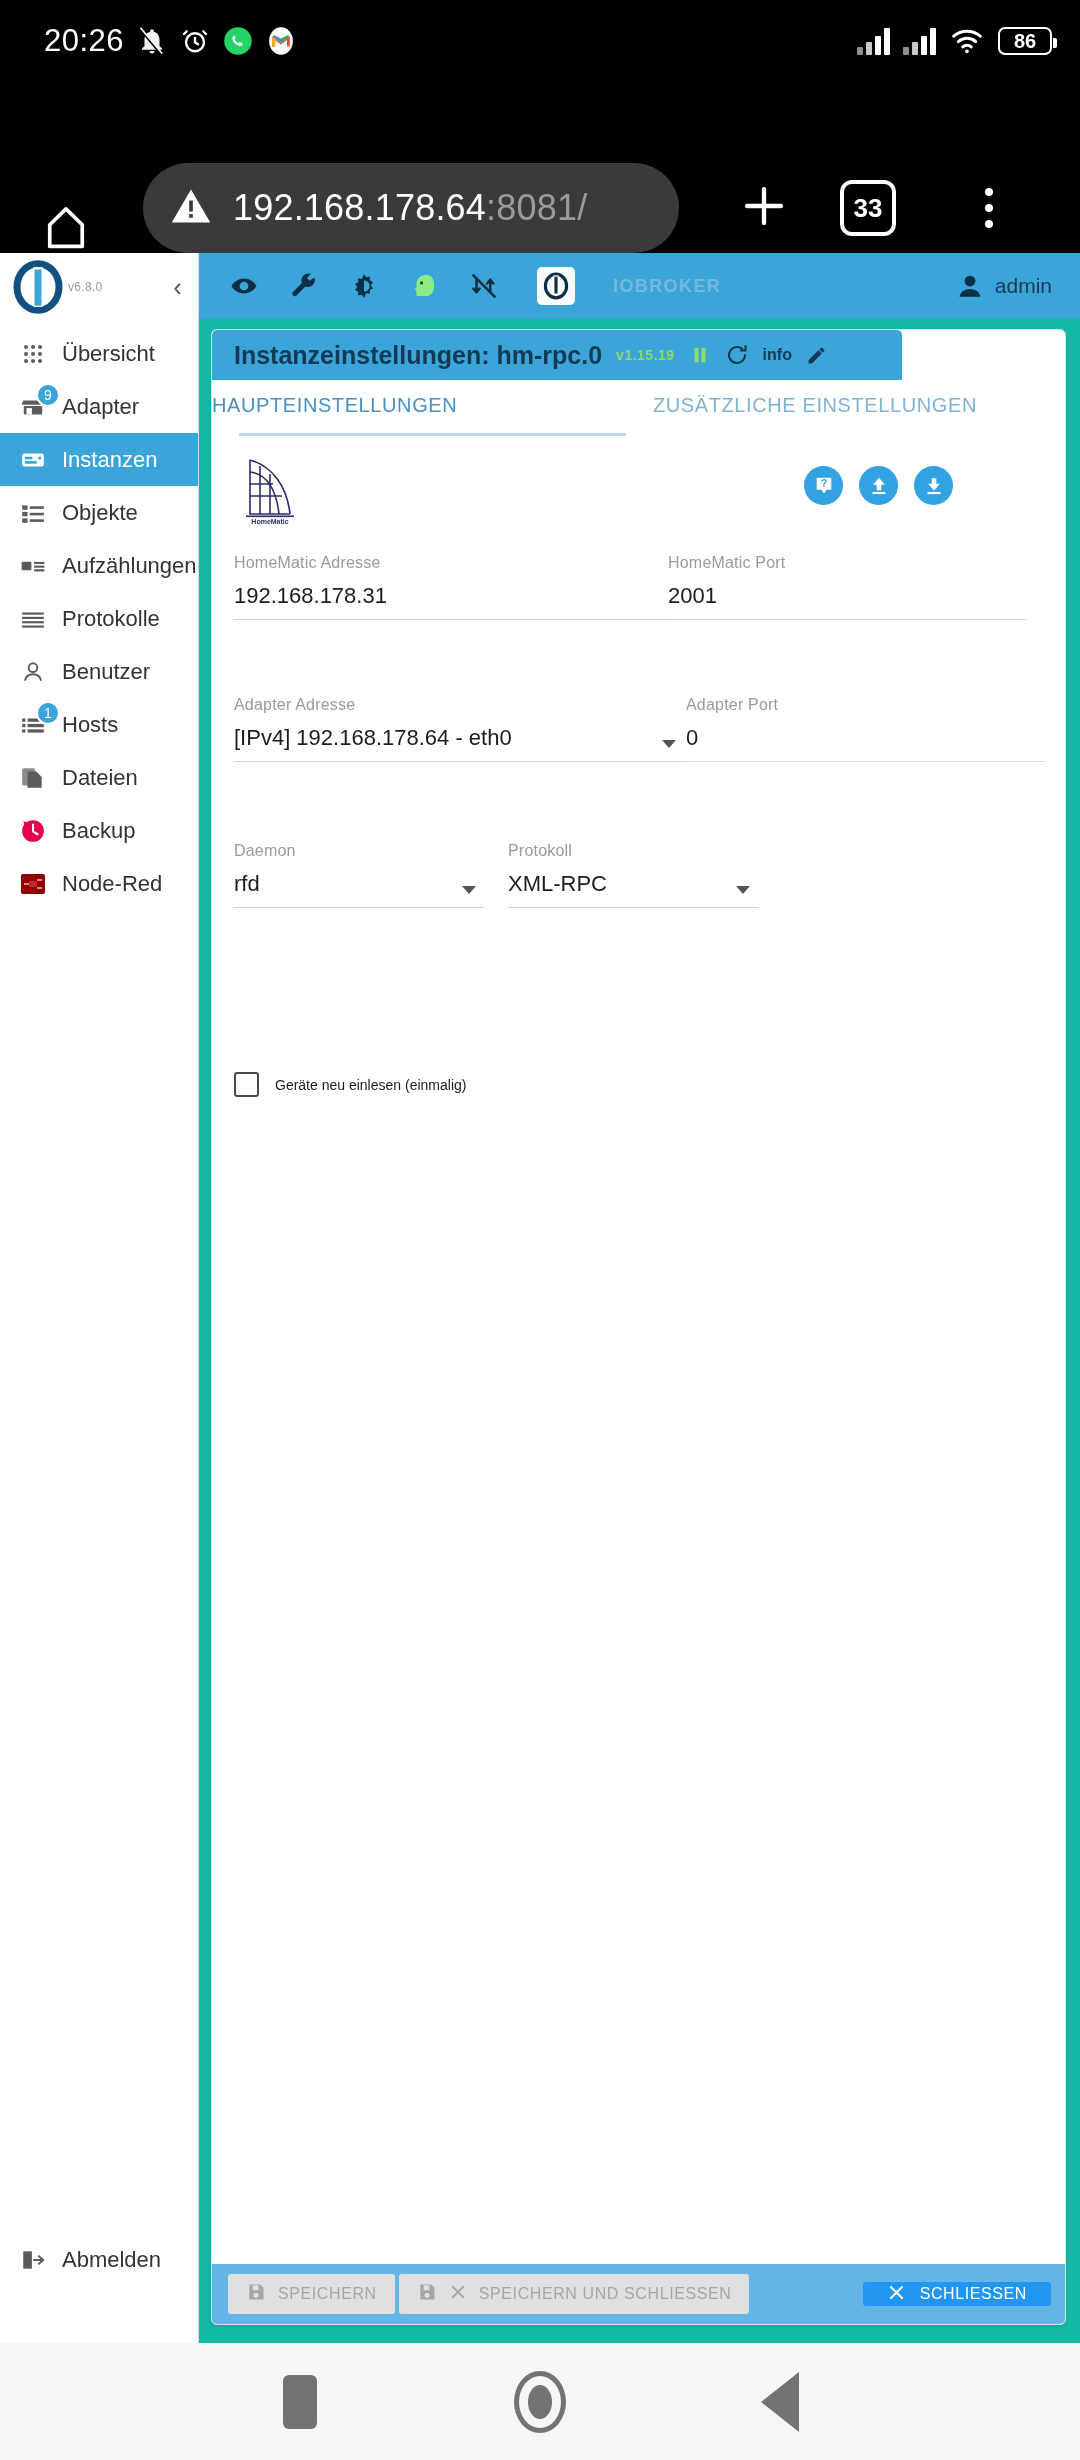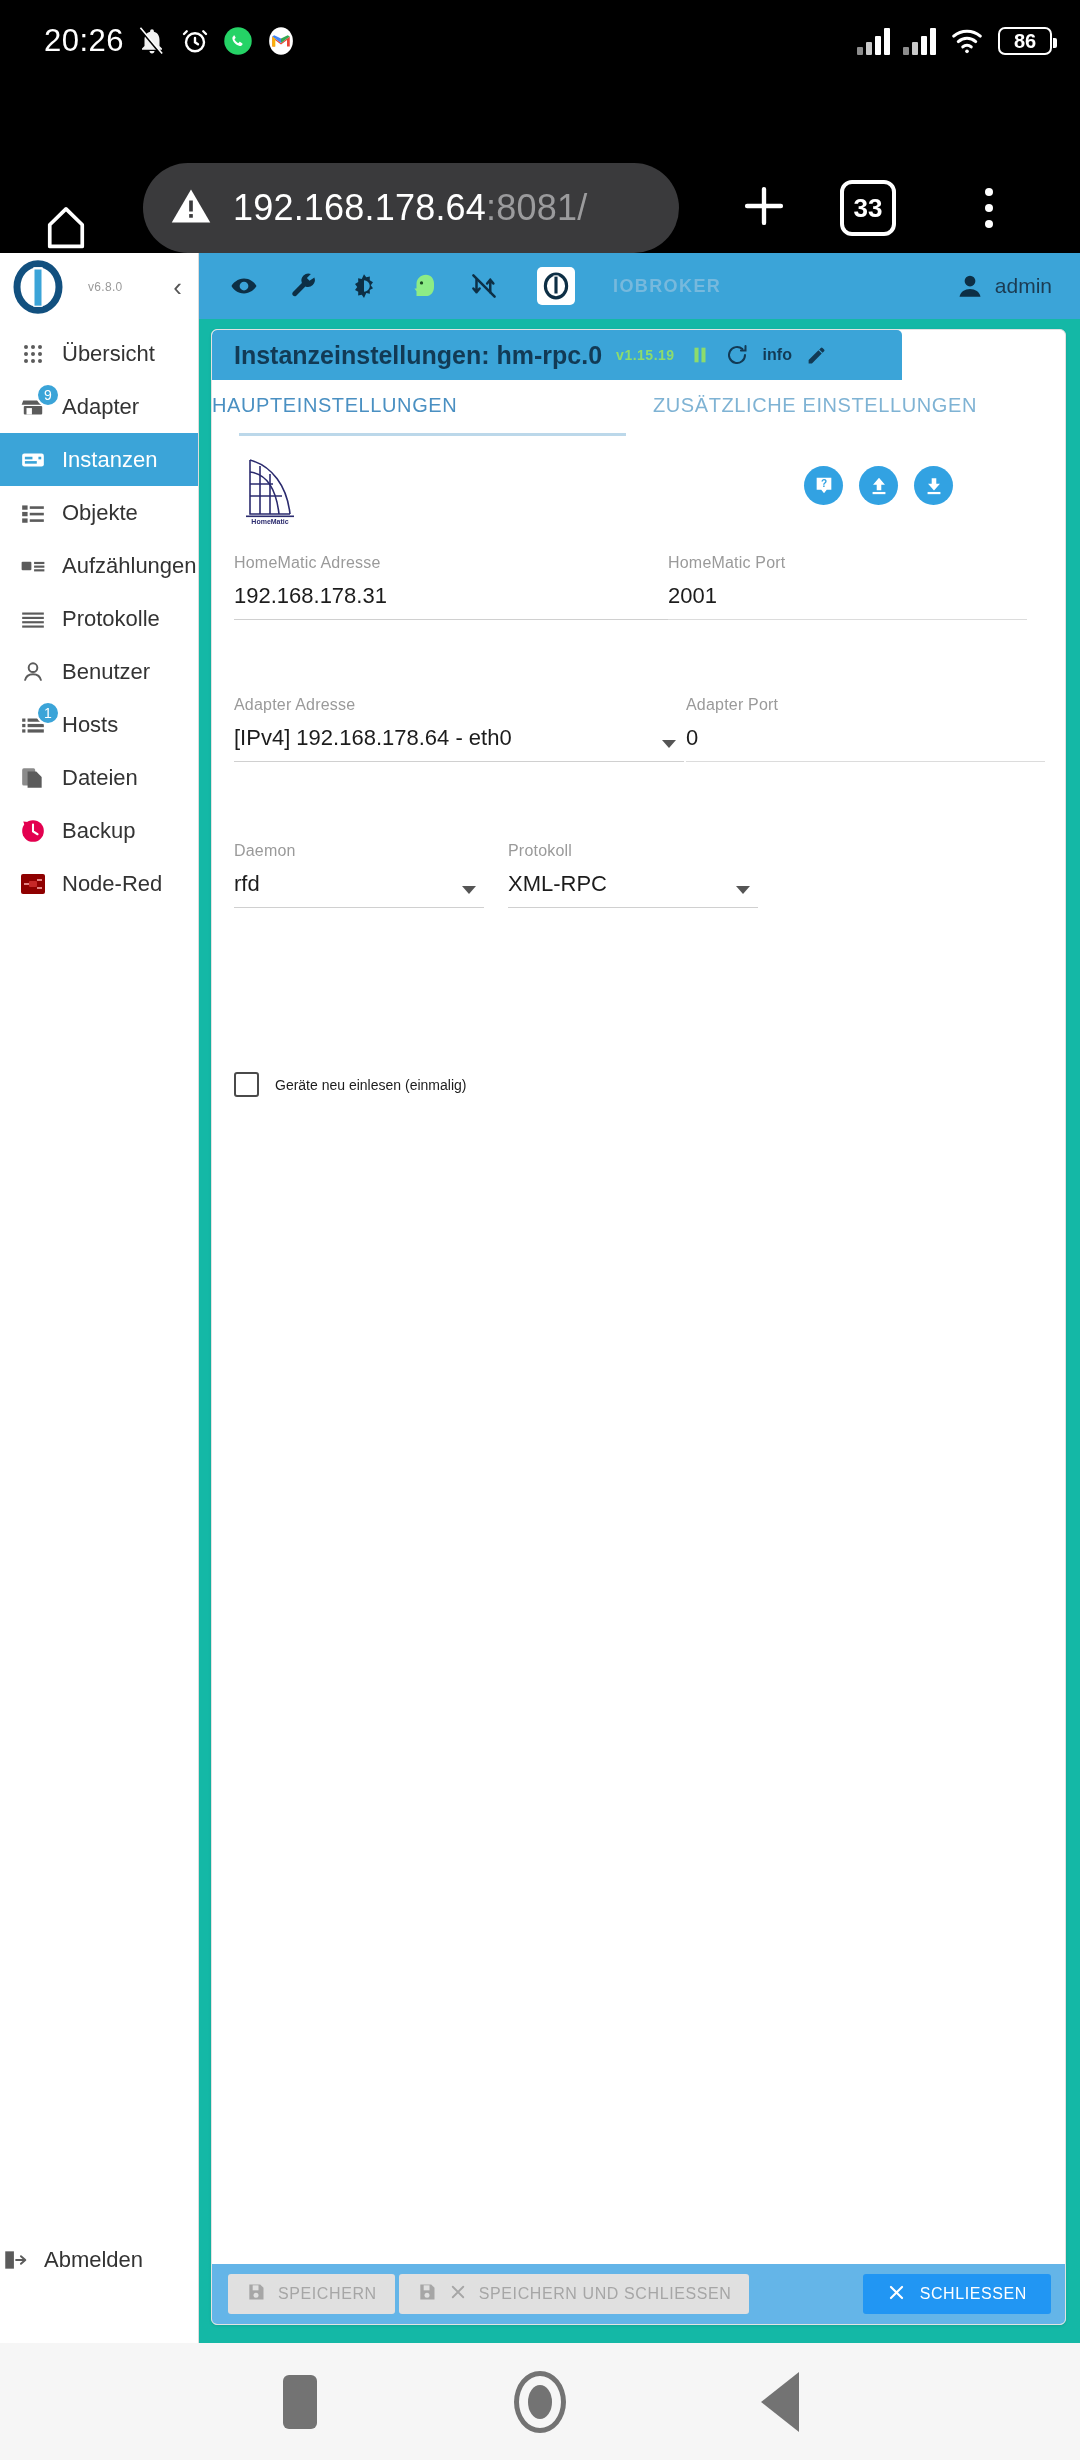--- a/index.html
+++ b/index.html
@@ -71,39 +71,39 @@
     background: #f4f4f4; overflow: hidden;
   }
 
   
   .sidebar {
     position: absolute; left: 0; top: 0; width: 199px; height: 2090px;
     background: #fff; border-right: 1px solid #dcdcdc;
   }
   .sb-head { height: 68px; display: flex; align-items: center; padding-left: 10px; position: relative; }
   .logo-wrap { width: 56px; height: 56px; position: relative; }
-  .ver { font-size: 12px; color: #9a9a9a; margin-left: 22px; letter-spacing:.3px; }
+  .ver { font-size: 12px; color: #9a9a9a; margin-left: 2px; letter-spacing:.3px; }
   .collapse { position: absolute; right: 16px; top: 50%; transform: translateY(-50%); color: #555; font-size: 26px; line-height: 1; }
 
   .nav { margin-top: 6px; }
   .nav-item {
     height: 53px; display: flex; align-items: center; gap: 14px;
     padding-left: 18px; color: #333; font-size: 22px; position: relative;
   }
   .nav-item.active { background: #3ba4d8; color: #fff; }
   .nav-icon { width: 30px; height: 30px; position: relative; flex: 0 0 auto; display:flex; align-items:center; justify-content:center;}
   .badge {
     position: absolute; top: -9px; right: -12px; min-width: 24px; height: 24px;
     border-radius: 12px; background: #3ba4d8; color: #fff; font-size: 14px;
     display:flex; align-items:center; justify-content:center; padding:0 5px; font-weight: 500;
     border: 2px solid #fff;
   }
   .logout {
     position: absolute; left: 0; bottom: 60px; height: 46px; width: 199px;
-    display: flex; align-items: center; gap: 14px; 
+    display: flex; align-items: center; gap: 14px; padding-left: 18px;
     color: #333; font-size: 22px;
   }
 
   
   .main { position: absolute; left: 199px; top: 0; width: 881px; height: 2090px; background: #14b8a6; }
 
   .appbar {
     height: 66px; background: #3ba4d8; display: flex; align-items: center;
     padding: 0 0 0 28px; position: relative;
   }
@@ -169,21 +169,21 @@
   .cardfoot {
     position: absolute; left: 0; bottom: 0; width: 855px; height: 60px;
     background: #64b5e8; display: flex; align-items: center; padding: 0 16px; gap: 0;
   }
   .btn-flat {
     height: 40px; background: #e0e0e0; display:flex; align-items:center; gap: 12px;
     padding: 0 18px; border-radius: 3px; color: #a6a6a6; font-size: 16px; letter-spacing:.6px;
   }
   .btn-flat.first { margin-right: 4px; }
   .btn-primary {
-    position:absolute; right: 16px; height: 40px; background: #2196f3; color: #fff;
+    position:absolute; right: 16px; height: 24px; background: #2196f3; color: #fff;
     display:flex; align-items:center; gap: 14px; padding: 0 24px; border-radius: 3px;
     font-size: 16px; letter-spacing:.6px;
   }
 
   
   .navbar {
     position: absolute; bottom: 0; left: 0; width: 1080px; height: 117px;
     background: #f6f6f6; display: flex; align-items: center; justify-content: center;
   }
   .navbar .slot { width: 240px; display:flex; align-items:center; justify-content:center; }

